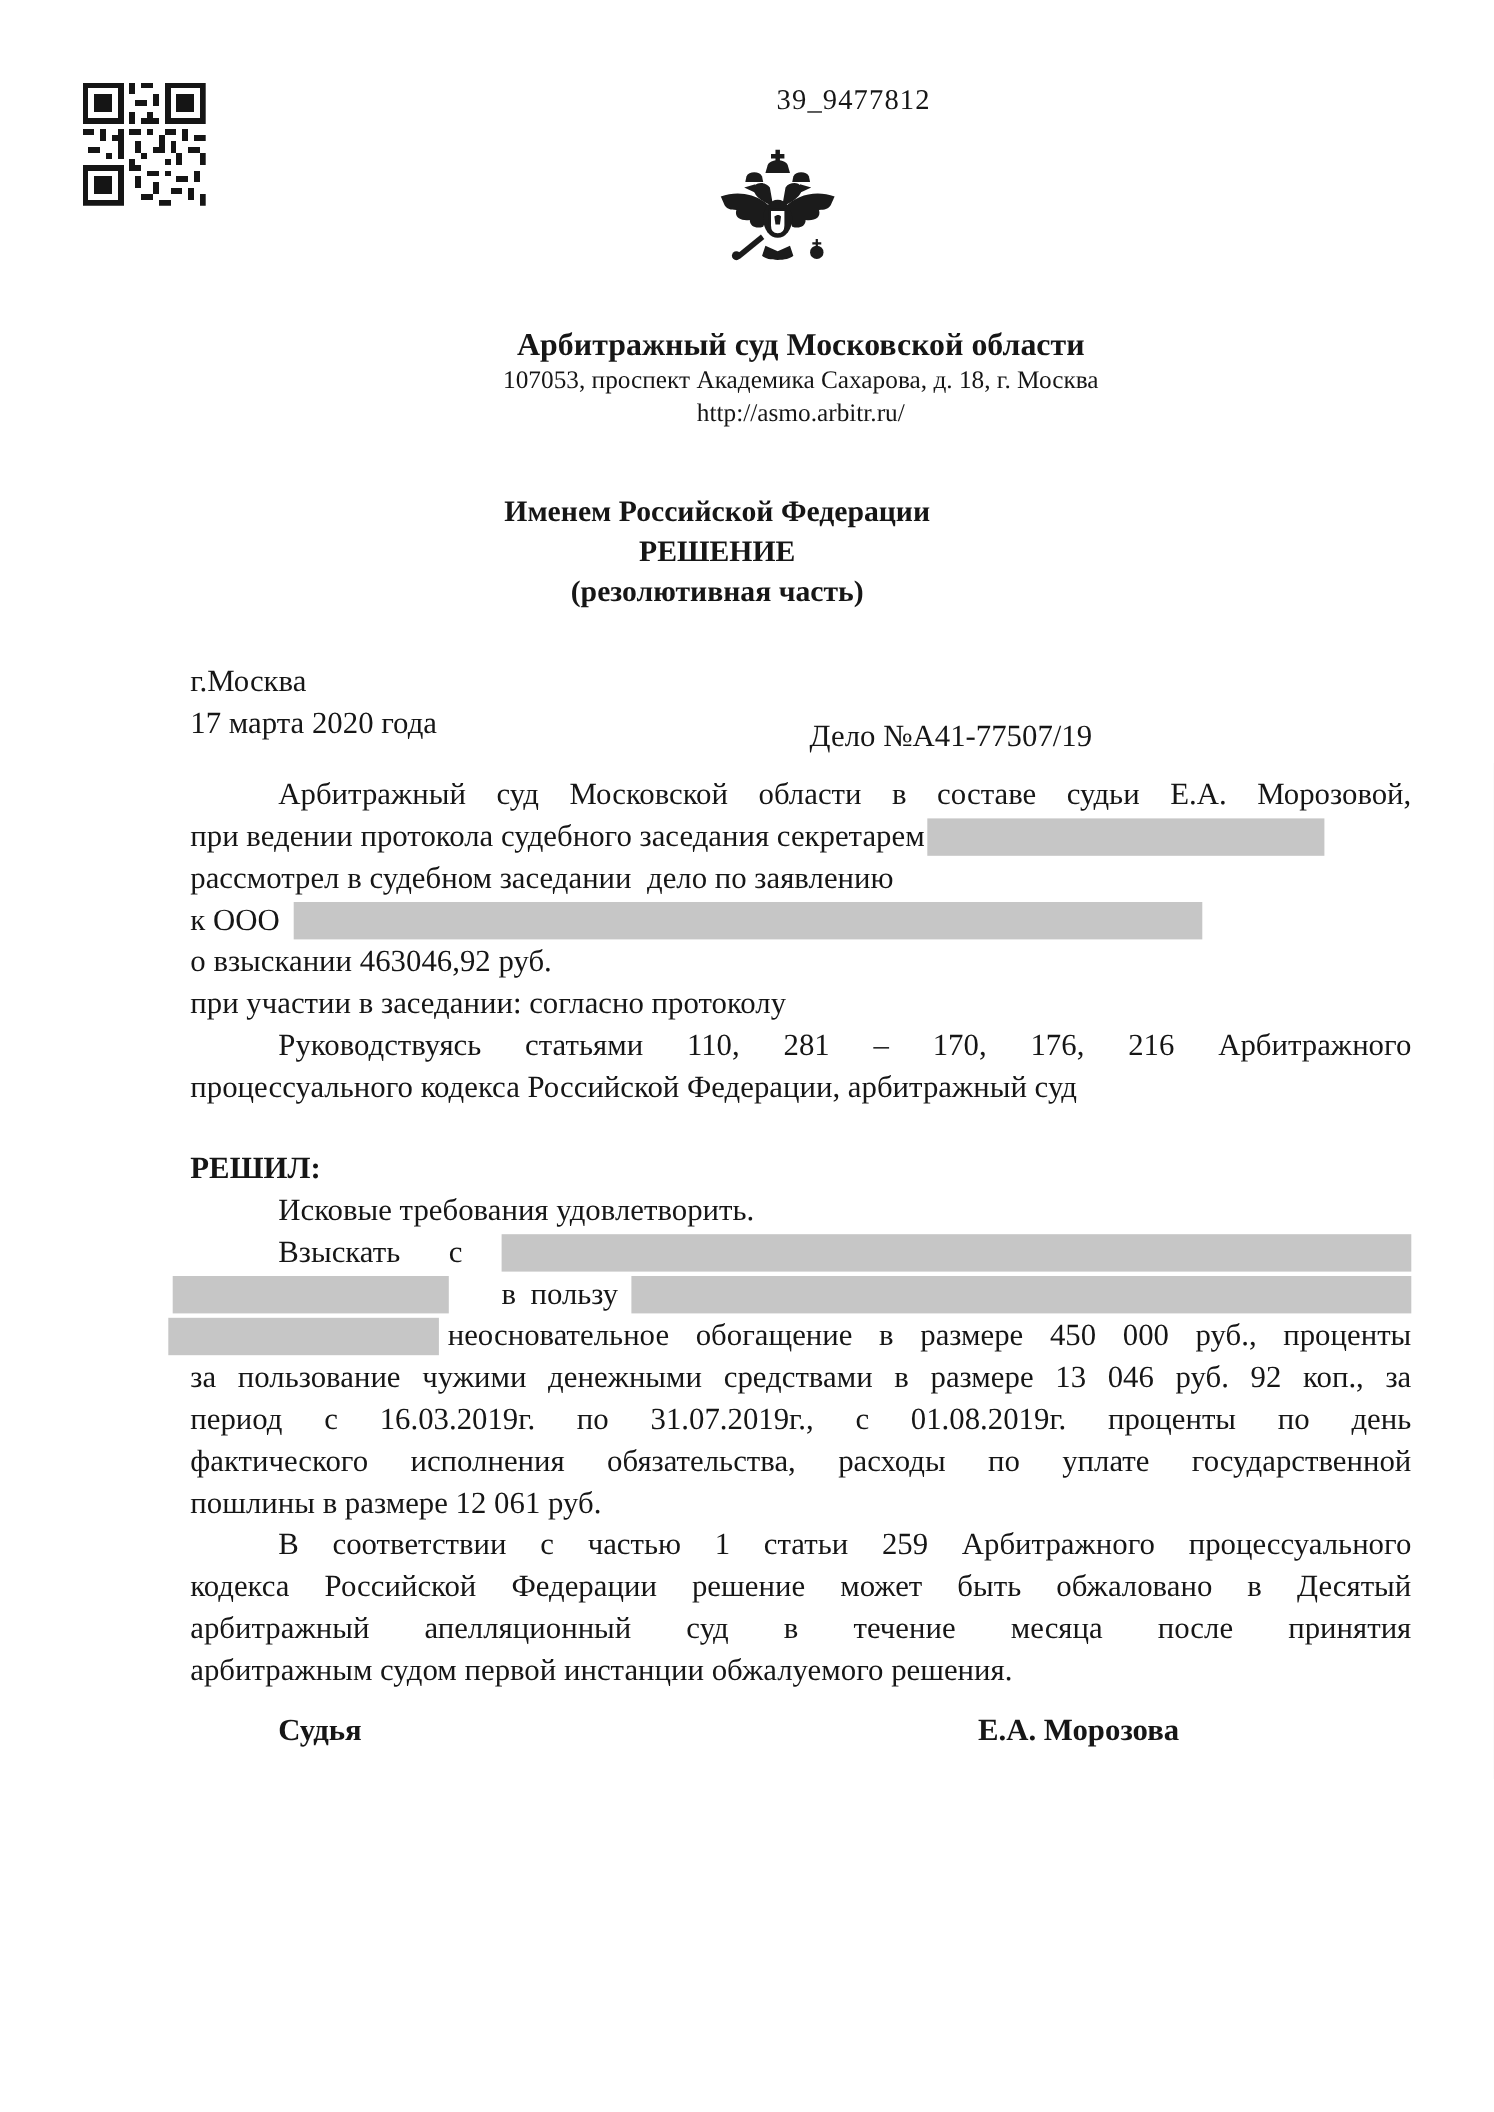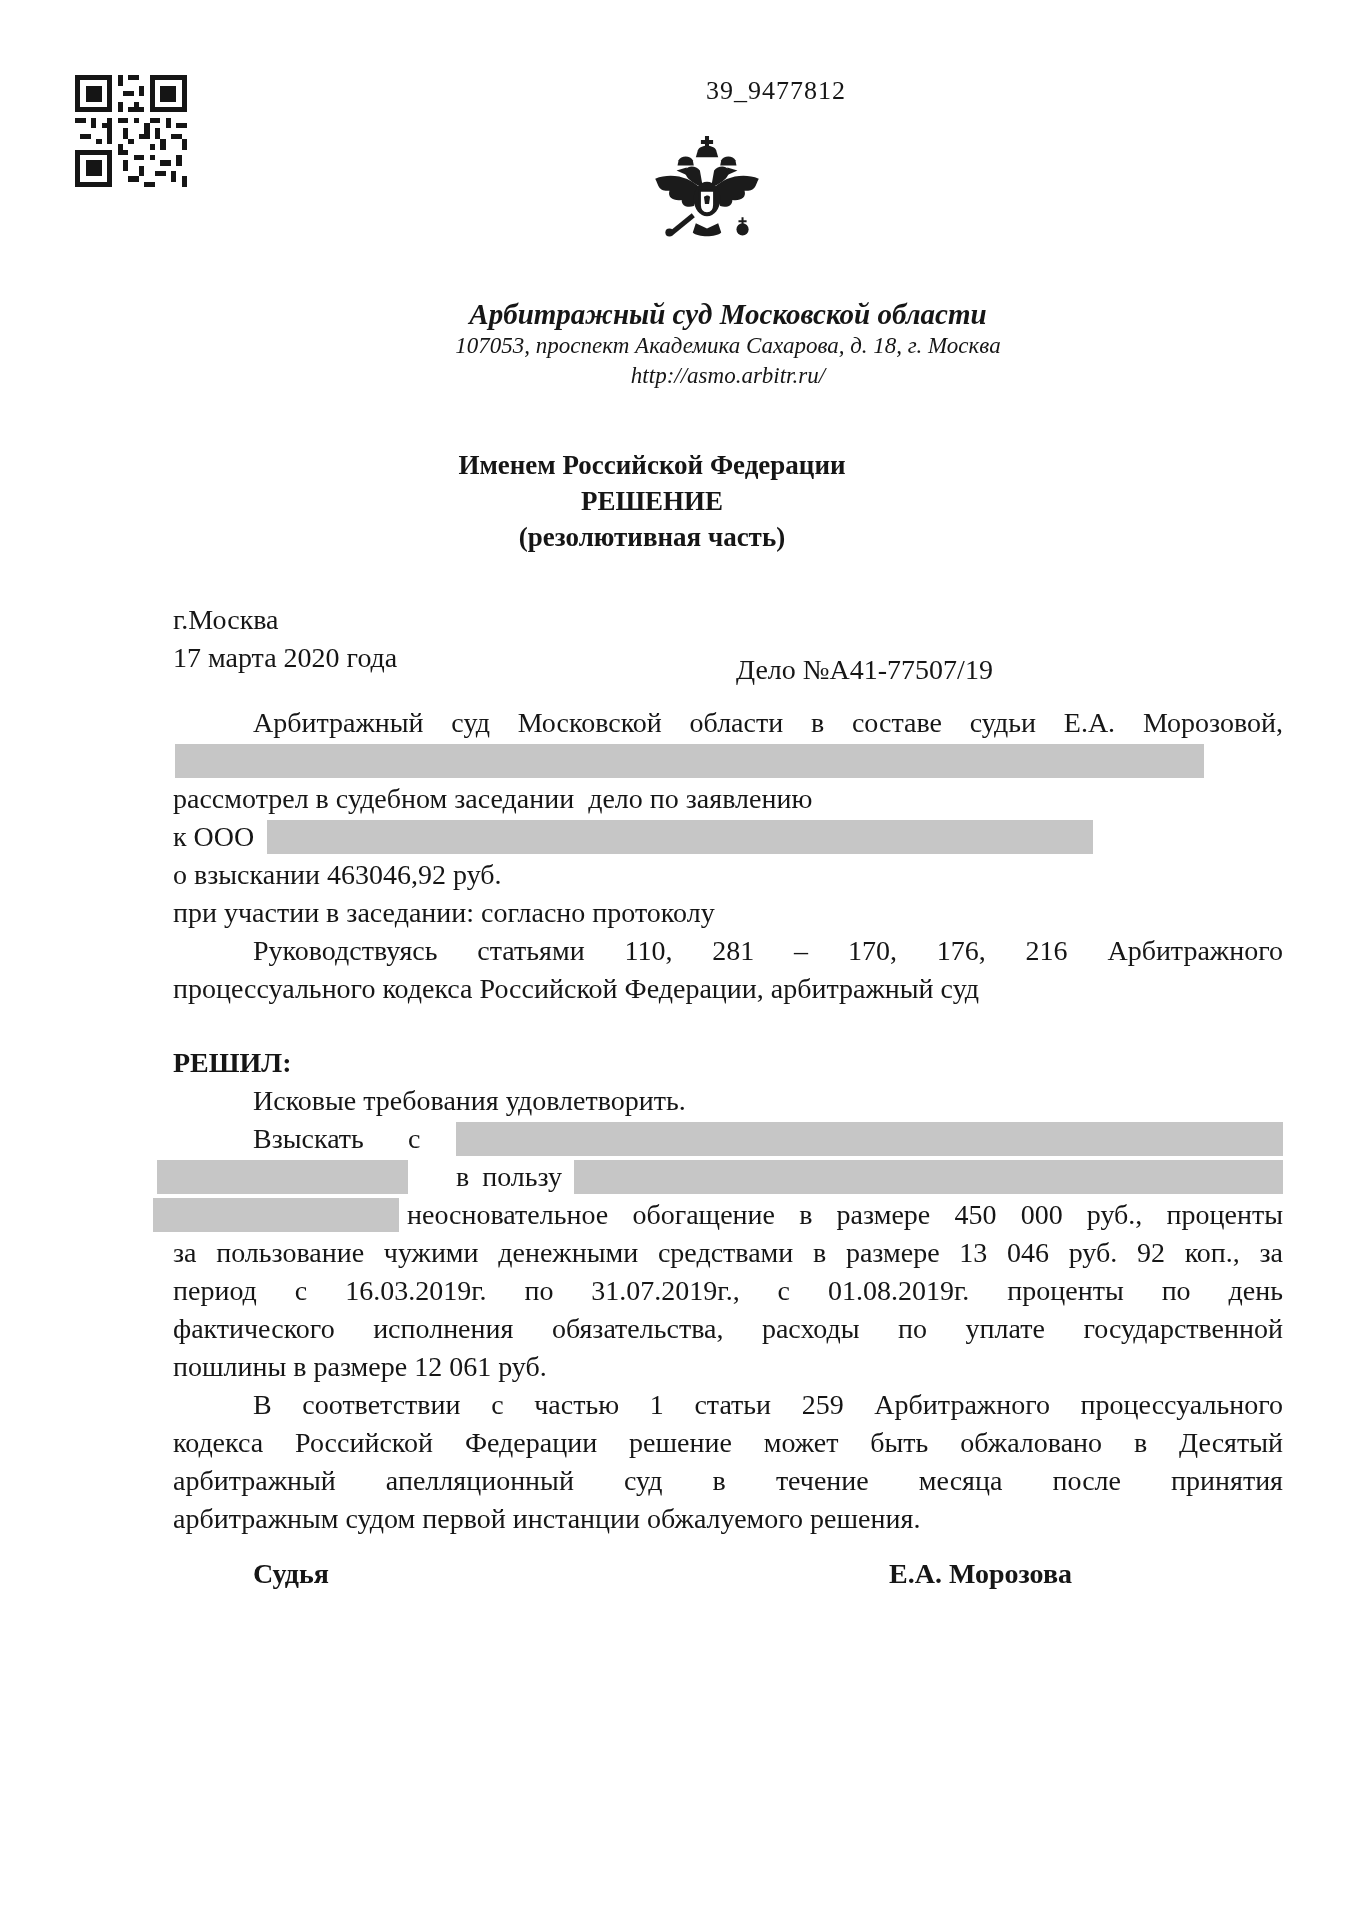--- a/index.html
+++ b/index.html
@@ -14,21 +14,21 @@
     padding-left:11px;
   }
   .abs{position:absolute;}
   .qr{left:75px;top:75px;width:112px;height:112px;}
   .docnum{left:706px;top:76px;font-size:26px;letter-spacing:1px;}
   .emblem{left:645px;top:136px;width:124px;height:132px;}
 
   .col{margin-left:162px;width:1110px;}
   .center{text-align:center;}
 
-  .court-head{padding-top:297px;font-style:italic;}
+  .court-head{padding-top:297px;}
   .court-name{font-size:29px;line-height:34px;font-weight:bold;}
   .court-sub{font-size:23px;line-height:30px;}
 
   .title-block{margin-top:56px;margin-left:162px;width:958px;text-align:center;
     font-weight:bold;font-size:27px;line-height:36px;}
 
   .meta{margin-top:46px;font-size:28px;line-height:38px;}
   .date-row{position:relative;}
   .case-no{position:absolute;left:563px;top:12px;}
 
@@ -111,20 +111,21 @@
     <div>г.Москва</div>
     <div class="date-row">
       <span>17 марта 2020 года</span>
       <span class="case-no">Дело №А41-77507/19</span>
     </div>
   </div>
 
   <div class="col body">
     <div class="blockline indent">Арбитражный суд Московской области в составе судьи Е.А. Морозовой,</div>
     <div class="line">
+      <span class="t">при ведении протокола судебного заседания секретарем</span>
       <span class="redact grow" style="margin-left:2px;margin-right:79px;"></span>
     </div>
     <div class="line">
       <span class="t">рассмотрел в судебном заседании  дело по заявлению</span>
     </div>
     <div class="line">
       <span class="t">к ООО</span>
       <span class="redact grow" style="margin-left:13px;margin-right:190px;"></span>
     </div>
     <div class="line">

